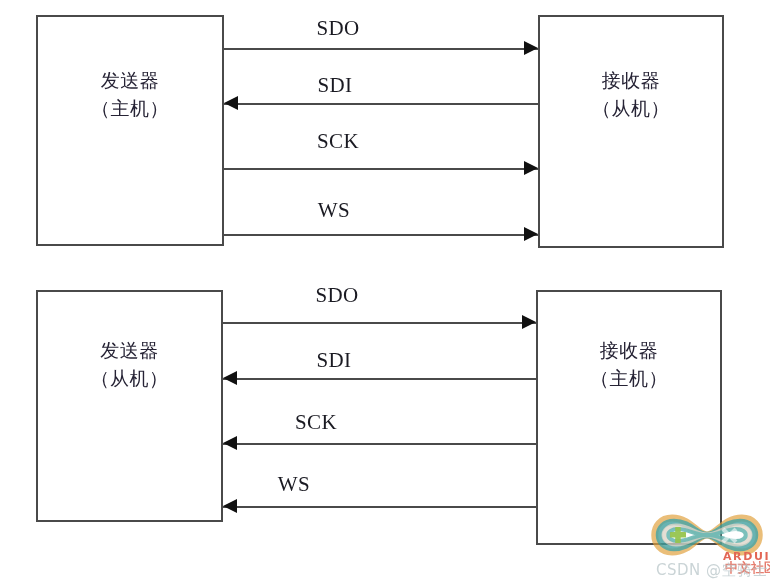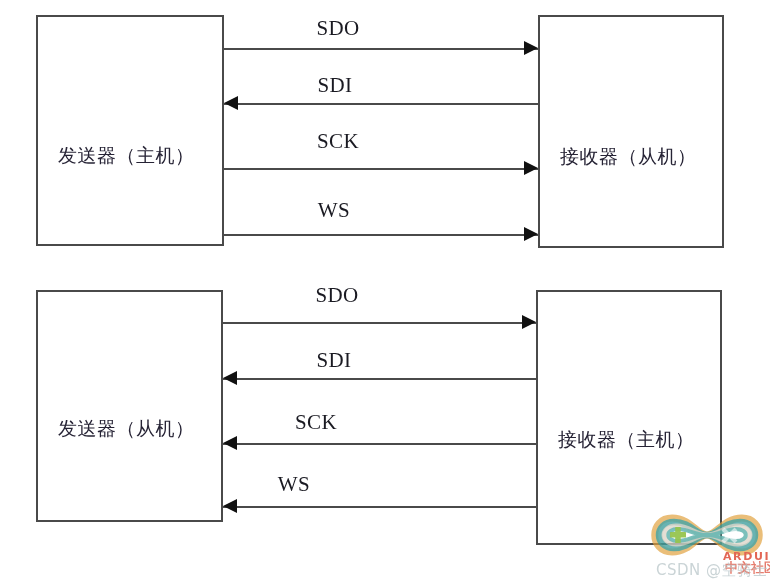--- a/index.html
+++ b/index.html
@@ -18,25 +18,24 @@
     background: #ffffff;
     overflow: hidden;
     margin-left: 8px;
   }
   .node-box {
     position: absolute;
     border: 2px solid #4a4a4a;
     background: #ffffff;
     box-sizing: border-box;
     display: flex;
-    flex-direction: row;
+    flex-direction: column;
     align-items: center;
     justify-content: flex-start;
     z-index: 3;
-    padding-left: 20px;
   }
   .node-label {
     font-family: "DejaVu Sans", "Liberation Sans", sans-serif;
     font-size: 19px;
     color: #262335;
     line-height: 1.45;
     text-align: center;
     white-space: nowrap;
     letter-spacing: 0.5px;
   }

